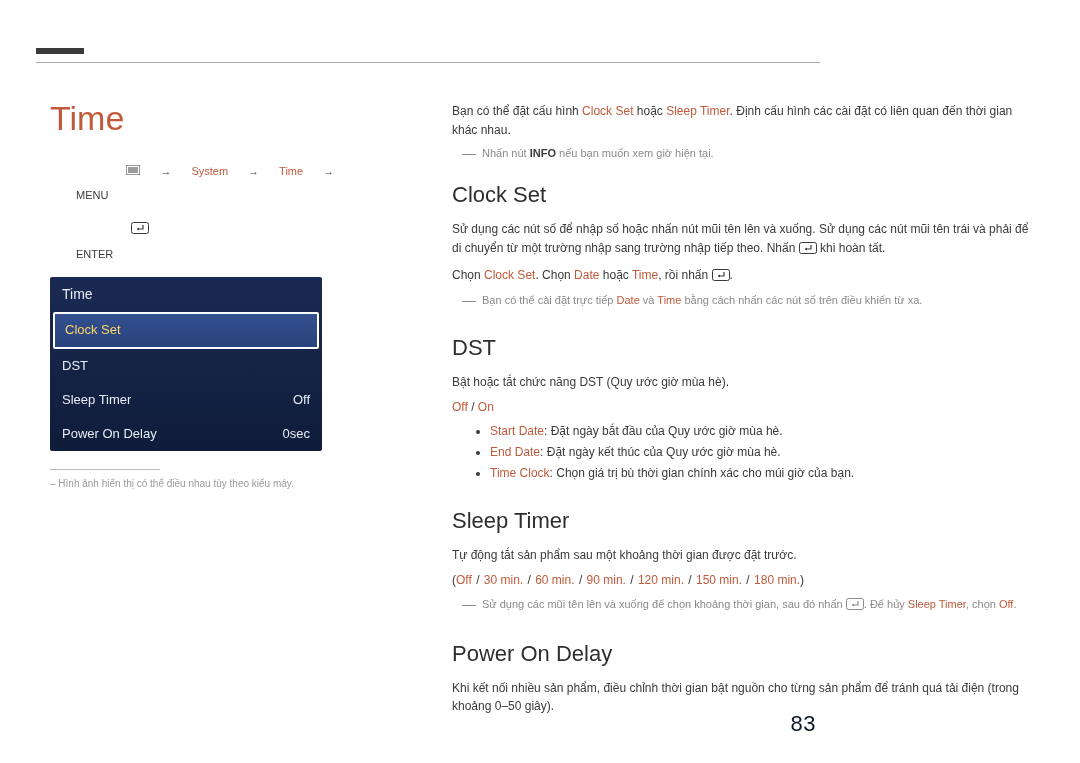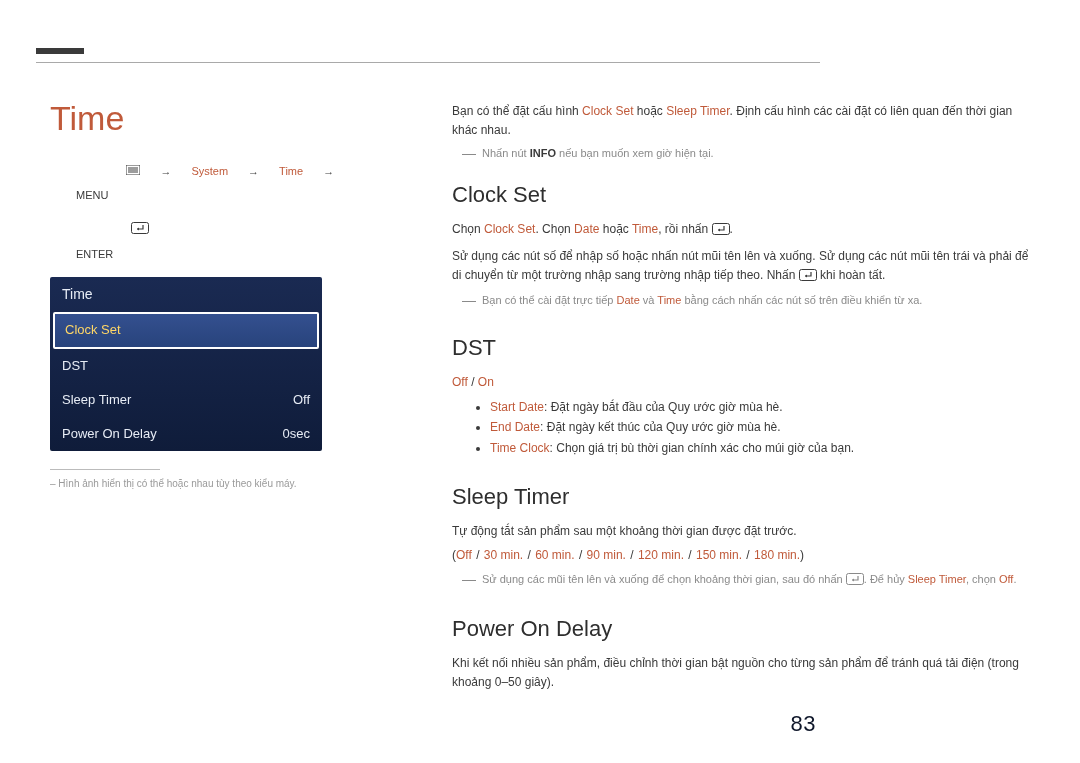--- a/index.html
+++ b/index.html
@@ -205,57 +205,58 @@
         <span>Sleep Timer</span>
         <span>Off</span>
       </div>
       <div class="row">
         <span>Power On Delay</span>
         <span>0sec</span>
       </div>
     </div>
 
     <hr class="footnote-hr">
-    <div class="footnote">– Hình ảnh hiển thị có thể hoặc nhau tùy theo kiểu máy.</div>
+    <div class="footnote">– Hình ảnh hiển thị có thể điều nhau tùy theo kiểu máy.</div>
   </div>
 
   <div class="right-col">
     <p>
       <span>Bạn có thể đặt cấu hình </span><span class="red">Clock Set</span><span> hoặc </span><span class="red">Sleep Timer</span><span>. Định cấu hình các cài đặt có liên quan đến thời gian khác nhau.</span>
     </p>
     <div class="dash-note">
       <span class="long-dash">―</span>
       <span>
         <span>Nhấn nút </span><span class="blk" style="font-weight:600">INFO</span><span> nếu bạn muốn xem giờ hiện tại.</span>
       </span>
     </div>
 
     <h2 class="first">Clock Set</h2>
+    <p>
+      <span>Sử dụng các nút số để nhập số hoặc nhấn nút mũi tên lên và xuống. Sử dụng các nút mũi tên trái và phải để di chuyển từ một trường nhập sang trường nhập tiếp theo. Nhấn </span><span class="inline-icon"><svg width="18" height="12" viewBox="0 0 18 12">
+            <rect x="0.5" y="0.5" width="17" height="11" rx="2" fill="none" stroke="#3a3a3a" stroke-width="1"></rect>
+            <polyline points="12,3 12,7 6,7" fill="none" stroke="#3a3a3a" stroke-width="1.2"></polyline>
+            <polygon points="6,7 8,5.5 8,8.5" fill="#3a3a3a"></polygon>
+          </svg></span><span> khi hoàn tất.</span>
+    </p>
     <p>
       <span>Chọn </span><span class="red">Clock Set</span><span>. Chọn </span><span class="red">Date</span><span> hoặc </span><span class="red">Time</span><span>, rồi nhấn </span><span class="inline-icon"><svg width="18" height="12" viewBox="0 0 18 12">
             <rect x="0.5" y="0.5" width="17" height="11" rx="2" fill="none" stroke="#3a3a3a" stroke-width="1"></rect>
             <polyline points="12,3 12,7 6,7" fill="none" stroke="#3a3a3a" stroke-width="1.2"></polyline>
             <polygon points="6,7 8,5.5 8,8.5" fill="#3a3a3a"></polygon>
           </svg></span>.
     </p>
-    <p>
-      <span>Sử dụng các nút số để nhập số hoặc nhấn nút mũi tên lên và xuống. Sử dụng các nút mũi tên trái và phải để di chuyển từ một trường nhập sang trường nhập tiếp theo. Nhấn </span><span class="inline-icon"><svg width="18" height="12" viewBox="0 0 18 12">
-            <rect x="0.5" y="0.5" width="17" height="11" rx="2" fill="none" stroke="#3a3a3a" stroke-width="1"></rect>
-            <polyline points="12,3 12,7 6,7" fill="none" stroke="#3a3a3a" stroke-width="1.2"></polyline>
-            <polygon points="6,7 8,5.5 8,8.5" fill="#3a3a3a"></polygon>
-          </svg></span><span> khi hoàn tất.</span>
-    </p>
     <div class="dash-note">
       <span class="long-dash">―</span>
       <span>
         <span>Bạn có thể cài đặt trực tiếp </span><span class="red">Date</span><span> và </span><span class="red">Time</span><span> bằng cách nhấn các nút số trên điều khiển từ xa.</span>
       </span>
     </div>
 
     <h2>DST</h2>
+    <p>Bật hoặc tắt chức năng DST (Quy ước giờ mùa hè).</p>
     <p>
       <span class="red">Off</span><span class="sep"> / </span><span class="red">On</span>
     </p>
     <ul class="bul">
       <li><span class="red">Start Date</span><span>: Đặt ngày bắt đầu của Quy ước giờ mùa hè.</span></li>
       <li><span class="red">End Date</span><span>: Đặt ngày kết thúc của Quy ước giờ mùa hè.</span></li>
       <li><span class="red">Time Clock</span><span>: Chọn giá trị bù thời gian chính xác cho múi giờ của bạn.</span></li>
     </ul>
 
     <h2>Sleep Timer</h2>

